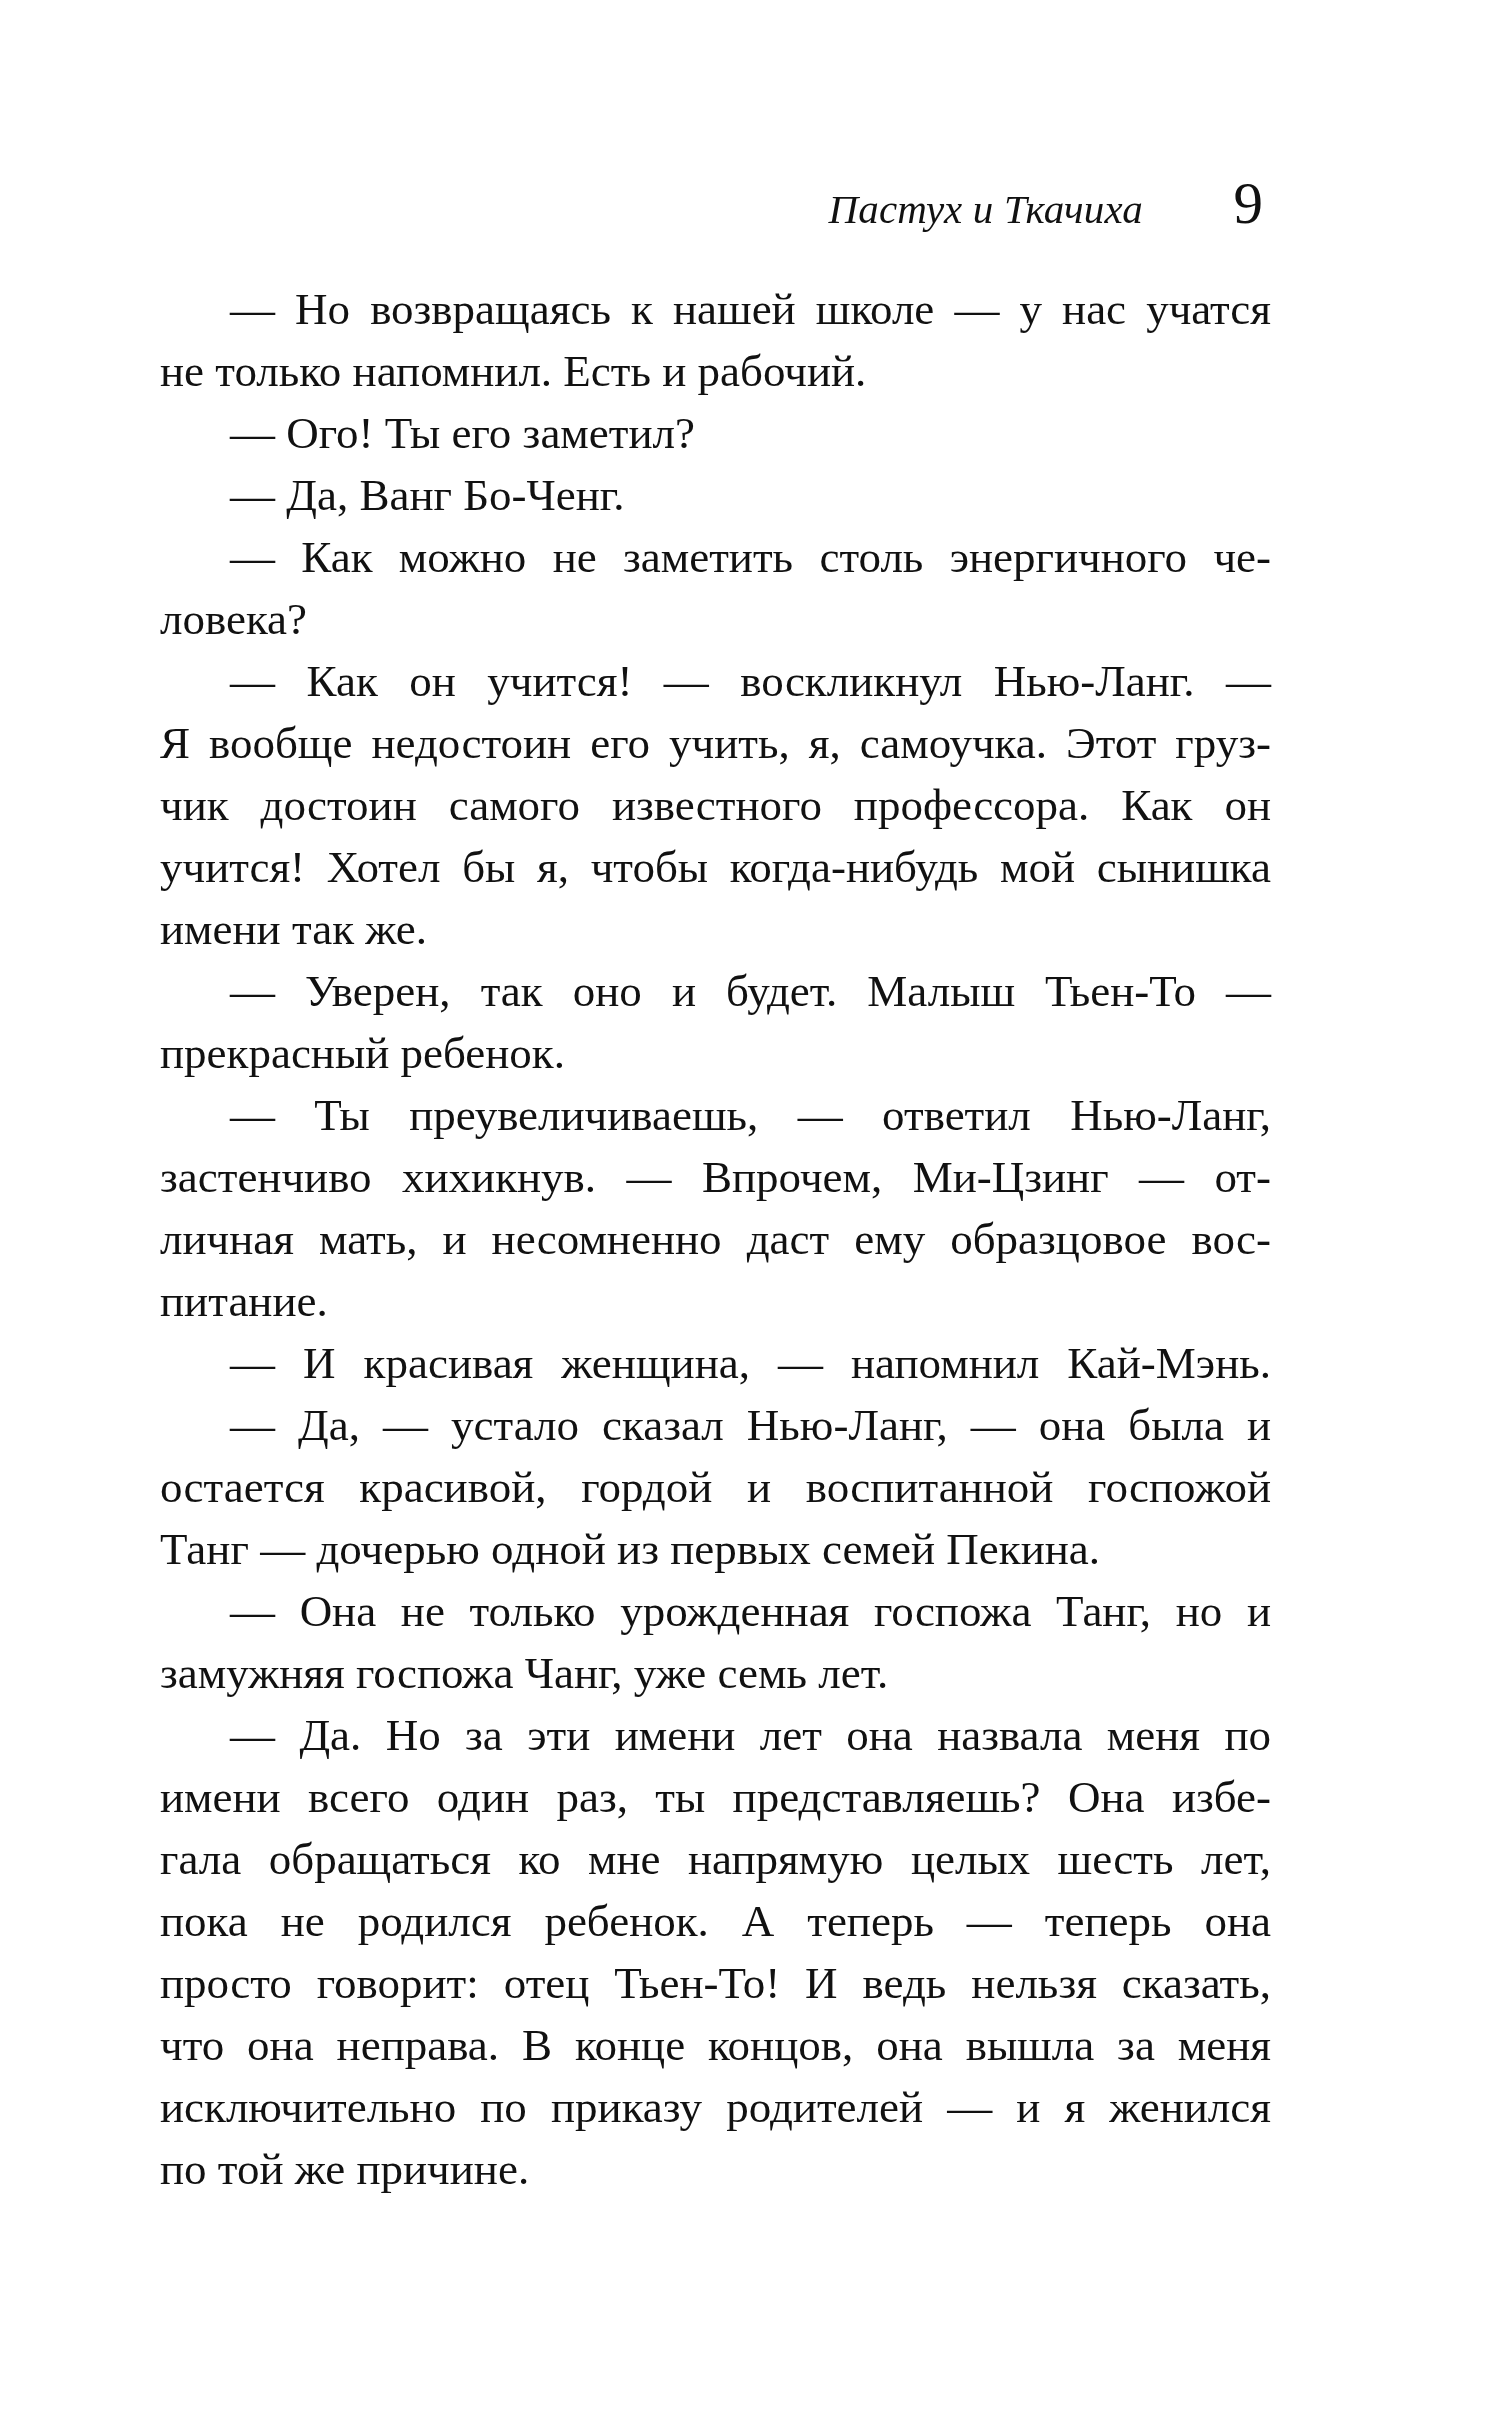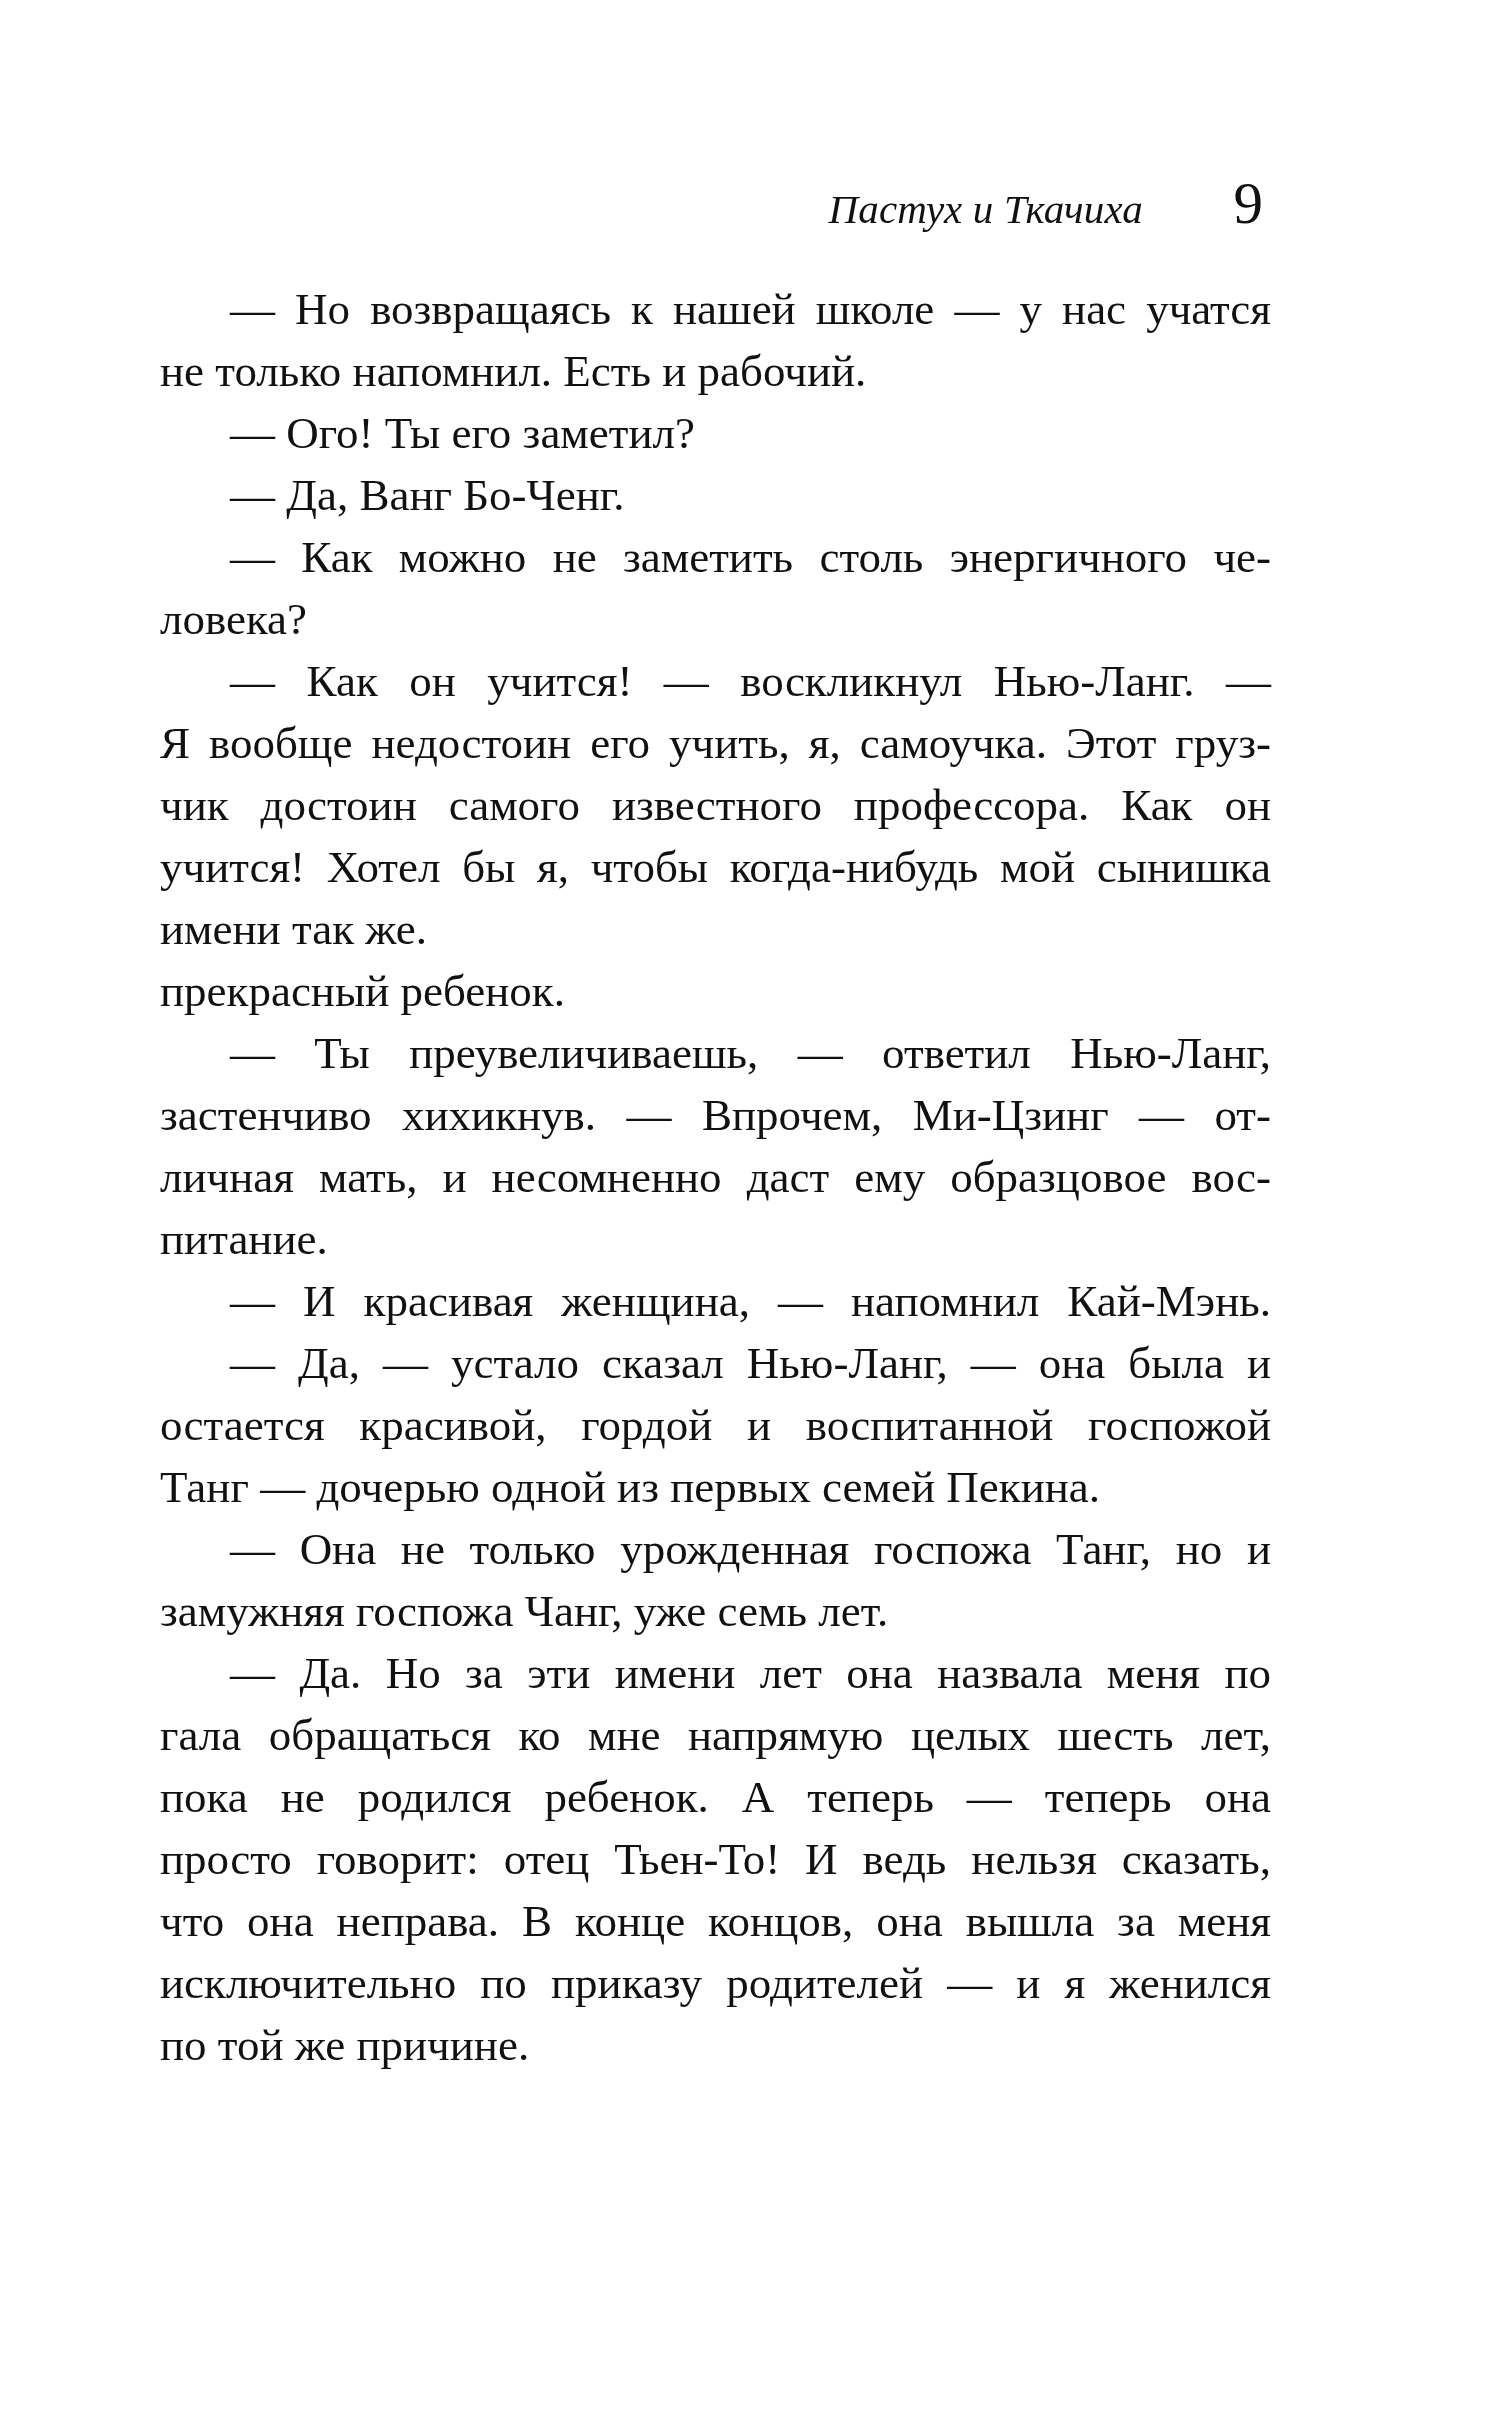--- a/index.html
+++ b/index.html
@@ -99,20 +99,21 @@
 
     <div>
       <span class="line indent">— Как он учится! — воскликнул Нью-Ланг. —</span>
       <span class="line">Я вообще недостоин его учить, я, самоучка. Этот груз-</span>
       <span class="line">чик достоин самого известного профессора. Как он</span>
       <span class="line">учится! Хотел бы я, чтобы когда-нибудь мой сынишка</span>
       <span class="line last">имени так же.</span>
     </div>
 
     <div>
+      <span class="line indent">— Уверен, так оно и будет. Малыш Тьен-То —</span>
       <span class="line last">прекрасный ребенок.</span>
     </div>
 
     <div>
       <span class="line indent">— Ты преувеличиваешь, — ответил Нью-Ланг,</span>
       <span class="line">застенчиво хихикнув. — Впрочем, Ми-Цзинг — от-</span>
       <span class="line">личная мать, и несомненно даст ему образцовое вос-</span>
       <span class="line last">питание.</span>
     </div>
 
@@ -126,20 +127,21 @@
       <span class="line last">Танг — дочерью одной из первых семей Пекина.</span>
     </div>
 
     <div>
       <span class="line indent">— Она не только урожденная госпожа Танг, но и</span>
       <span class="line last">замужняя госпожа Чанг, уже семь лет.</span>
     </div>
 
     <div>
       <span class="line indent">— Да. Но за эти имени лет она назвала меня по</span>
+      <span class="line">имени всего один раз, ты представляешь? Она избе-</span>
       <span class="line">гала обращаться ко мне напрямую целых шесть лет,</span>
       <span class="line">пока не родился ребенок. А теперь — теперь она</span>
       <span class="line">просто говорит: отец Тьен-То! И ведь нельзя сказать,</span>
       <span class="line">что она неправа. В конце концов, она вышла за меня</span>
       <span class="line">исключительно по приказу родителей — и я женился</span>
       <span class="line last">по той же причине.</span>
     </div>
   </div>
 
 </div>

